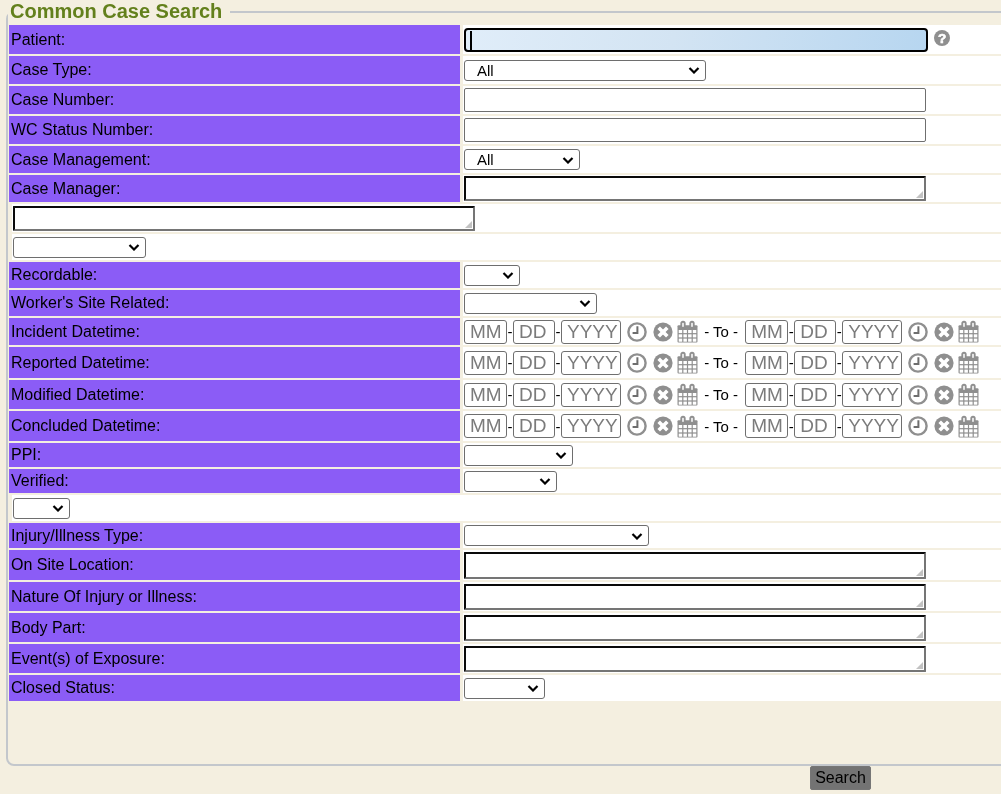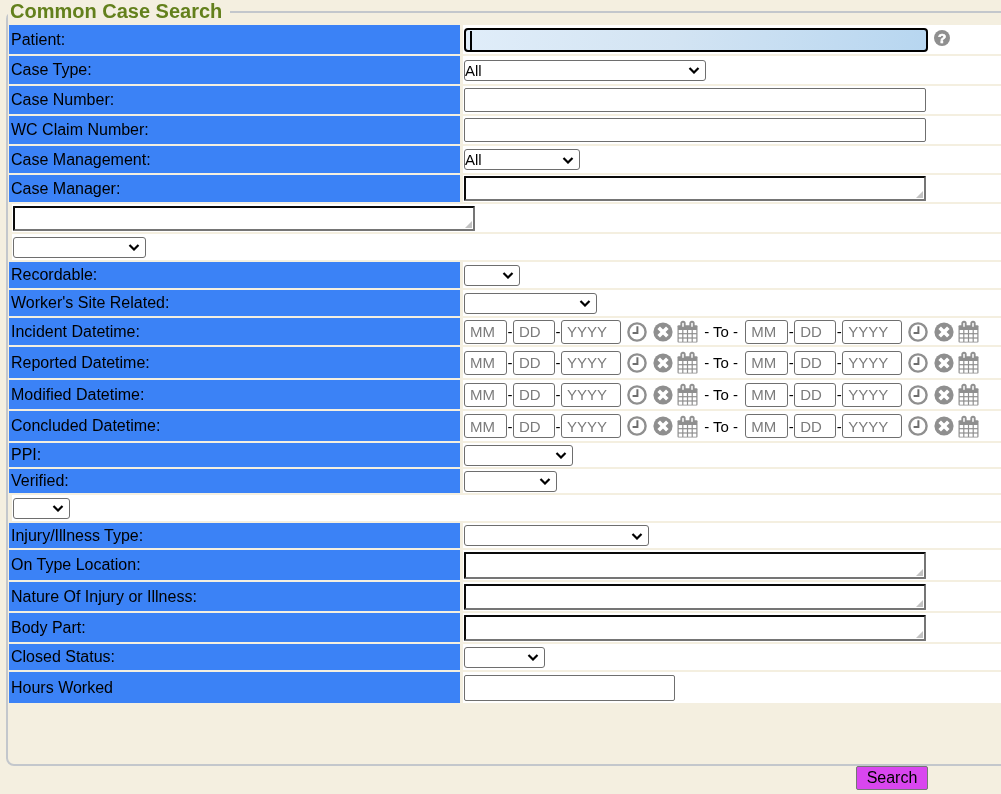--- a/index.html
+++ b/index.html
@@ -23,21 +23,21 @@
     font-size:20px;font-weight:bold;color:#63801C;
     line-height:22px;
     white-space:nowrap;
   }
   #rows{
     position:absolute;left:9px;top:25px;width:992px;
   }
   .row{display:flex;margin-bottom:2px;}
   .lbl{
     width:451px;flex:0 0 451px;
-    background:#3b82f6;
+    background:#8b5cf6;
     font-size:16px;color:#000;
     display:flex;align-items:center;
     padding-left:2px;box-sizing:border-box;
   }
   .ctl{
     flex:1 1 auto;
     background:#FFFFFF;
     display:flex;align-items:center;
     padding-left:1px;box-sizing:border-box;
     margin-left:3px;
@@ -46,49 +46,48 @@
     background:#fff;
     border:1px solid #6F6F6F;border-radius:2px;
     height:24px;box-sizing:border-box;
   }
   .sel{
     background:#fff;
     border:1px solid #6E6E6E;border-radius:3px;
     height:21px;box-sizing:border-box;
     display:flex;align-items:center;
     font-size:15px;color:#000;
-    padding-left:0;
+    padding-left:12px;
     position:relative;
   }
   .sel svg.chev{position:absolute;right:5px;top:50%;margin-top:-3px;}
   .ta{
     background:#fff;
     border:2px solid;border-color:#090909 #757575 #757575 #090909;border-radius:1px;
     width:462px;height:26px;box-sizing:border-box;
     position:relative;
   }
   .ta svg{position:absolute;right:1px;bottom:1px;}
   .dbox{
     background:#fff;
     border:1px solid #6F6F6F;border-radius:3px;
     height:24px;box-sizing:border-box;
-    font-size:15px;color:#7B7B7B;
+    font-size:19px;color:#7B7B7B;
     display:flex;align-items:center;
     padding-left:5px;
   }
   .dash{font-size:15px;color:#000;padding:0 0.5px;}
   .toto{font-size:15px;color:#000;white-space:pre;margin:0 3px 0 2px;}
   #searchbtn{
-    position:absolute;left:810px;top:766px;width:72px;height:24px;
-    background:#d946ef;
+    position:absolute;left:810px;top:766px;width:61px;height:24px;
+    background:#737373;
     border:1px solid #767676;border-radius:2px;
     font-size:16px;color:#000;
     display:flex;align-items:center;justify-content:center;
     box-sizing:border-box;
-    margin-left:46px;
   }
   #patient{
     width:464px;height:24px;box-sizing:border-box;
     border:2px solid #000;border-radius:4px;
     background:linear-gradient(100deg,#E0EDF9 0%,#D3E4F3 45%,#B7D6F0 100%);
     position:relative;
   }
   #caret{position:absolute;left:3.5px;top:1.5px;width:2px;height:19px;background:#000;}
   .qicon{margin:0 0 3px 6px;}
 </style>
@@ -117,21 +116,21 @@
           </svg></div>
       </div>
     </div>
   <div class="row" style="height:28px">
       <div class="lbl">Case Number:</div>
       <div class="ctl">
         <div class="inp" style="width:462px"></div>
       </div>
     </div>
   <div class="row" style="height:28px">
-      <div class="lbl">WC Claim Number:</div>
+      <div class="lbl">WC Status Number:</div>
       <div class="ctl">
         <div class="inp" style="width:462px"></div>
       </div>
     </div>
   <div class="row" style="height:27px">
       <div class="lbl">Case Management:</div>
       <div class="ctl">
         <div class="sel" style="width:116px">All<svg class="chev" width="12" height="7" viewBox="0 0 12 7">
             <path d="M1.5 1 L6 5.5 L10.5 1" fill="none" stroke="#000" stroke-width="2.2"></path>
           </svg></div>
@@ -506,21 +505,21 @@
       <div class="lbl">Injury/Illness Type:</div>
       <div class="ctl">
         <div class="sel" style="width:185px">
           <svg class="chev" width="12" height="7" viewBox="0 0 12 7">
             <path d="M1.5 1 L6 5.5 L10.5 1" fill="none" stroke="#000" stroke-width="2.2"></path>
           </svg>
         </div>
       </div>
     </div>
   <div class="row" style="height:30px">
-      <div class="lbl">On Type Location:</div>
+      <div class="lbl">On Site Location:</div>
       <div class="ctl">
         <div class="ta" style="height:27px">
           <svg width="7" height="7" viewBox="0 0 7 7">
             <path d="M7 0 L7 7 L0 7 Z" fill="#C2C2C2"></path>
           </svg>
         </div>
       </div>
     </div>
   <div class="row" style="height:29px">
       <div class="lbl">Nature Of Injury or Illness:</div>
@@ -535,30 +534,34 @@
   <div class="row" style="height:29px">
       <div class="lbl">Body Part:</div>
       <div class="ctl">
         <div class="ta">
           <svg width="7" height="7" viewBox="0 0 7 7">
             <path d="M7 0 L7 7 L0 7 Z" fill="#C2C2C2"></path>
           </svg>
         </div>
       </div>
     </div>
+  <div class="row" style="height:29px">
+      <div class="lbl">Event(s) of Exposure:</div>
+      <div class="ctl">
+        <div class="ta">
+          <svg width="7" height="7" viewBox="0 0 7 7">
+            <path d="M7 0 L7 7 L0 7 Z" fill="#C2C2C2"></path>
+          </svg>
+        </div>
+      </div>
+    </div>
   <div class="row" style="height:26px">
       <div class="lbl">Closed Status:</div>
       <div class="ctl">
         <div class="sel" style="width:81px">
           <svg class="chev" width="12" height="7" viewBox="0 0 12 7">
             <path d="M1.5 1 L6 5.5 L10.5 1" fill="none" stroke="#000" stroke-width="2.2"></path>
           </svg>
         </div>
-      </div>
-    </div>
-  <div class="row" style="height:31px">
-      <div class="lbl">Hours Worked</div>
-      <div class="ctl">
-        <div class="inp" style="width:211px;height:26px"></div>
       </div>
     </div>
 </div>
 <div id="searchbtn">Search</div>
 
 </body></html>

